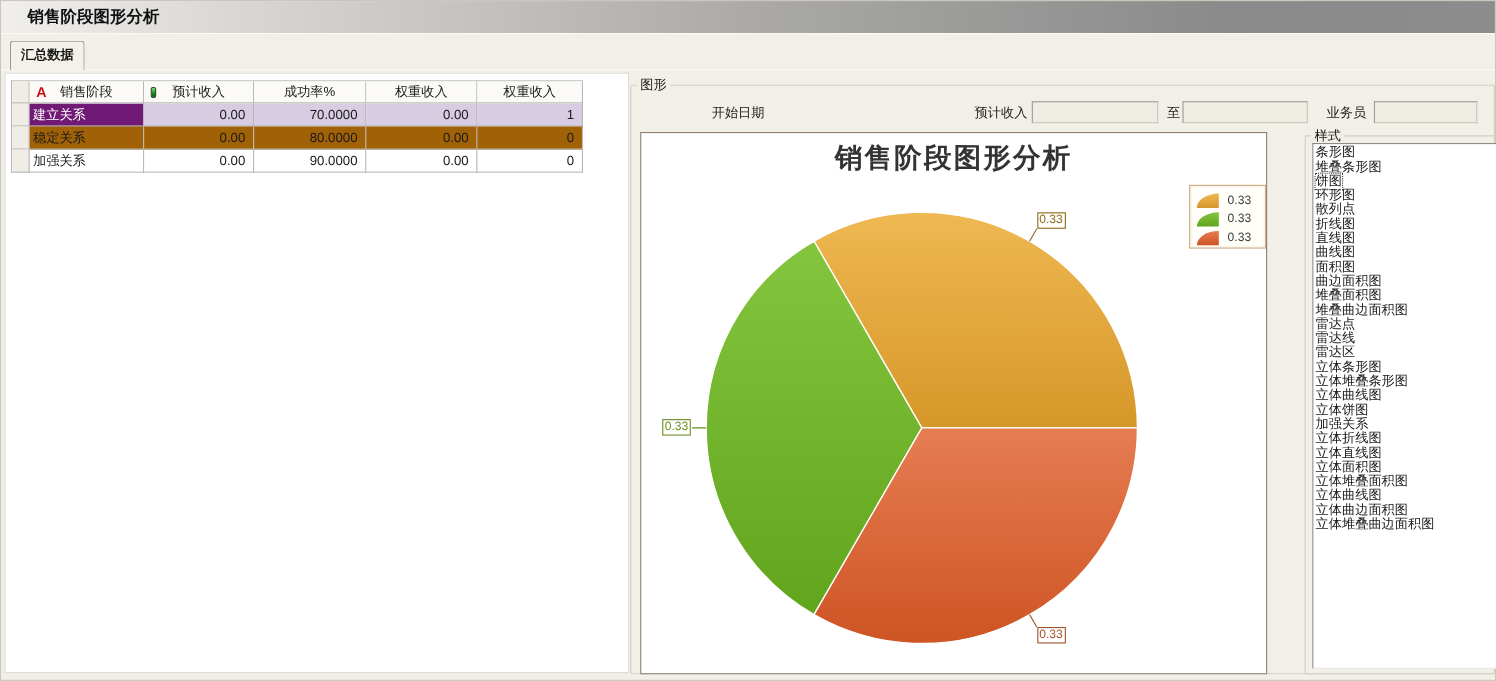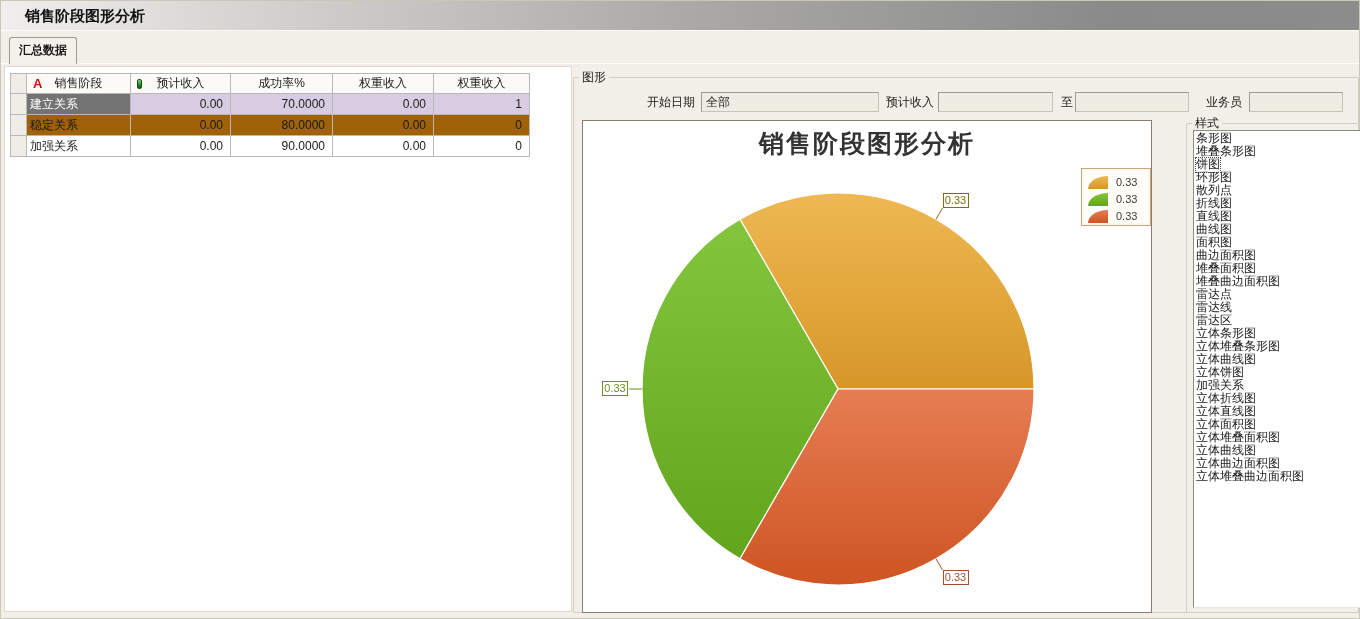--- a/index.html
+++ b/index.html
@@ -48,21 +48,21 @@
   .c0 { width:16px; background:#EFEDE6; }
   .c1 { width:104px; }
   .c2 { width:100px; }
   .c3 { width:102px; }
   .c4 { width:101px; }
   .c5 { width:96px; }
   .td.txt { padding-left:3px; text-align:left; }
   .td.num { padding-right:7px; text-align:right; }
   .row-sel .td { background:#D7CCE2; }
   .row-sel .td.c0 { background:#EFEDE6; }
-  .row-sel .td.c1 { background:#737373; color:#fff; }
+  .row-sel .td.c1 { background:#701a75; color:#fff; }
   .row-alt .td { background:#a16207; }
   .row-alt .td.c0, .row-plain .td.c0 { background:#EFEDE6; }
   .hicon-a {
     position:absolute; left:6px; top:0; color:#CC1111; font-weight:bold; font-size:13px; line-height:19px;
   }
   .hicon-pill {
     position:absolute; left:6px; top:5px; width:5px; height:10px; border-radius:2px;
     background:linear-gradient(to bottom,#7BDF7B,#1D8A1D 60%,#0E5A0E); border:1px solid #214A21;
   }
 
@@ -178,21 +178,20 @@
           <div class="td c4 num">0.00</div>
           <div class="td c5 num">0</div>
         </div>
       </div>
     </div>
 
     <div class="group graph-group">
       <span class="group-label">图形</span>
 
       <span class="flabel" style="left:73px">开始日期</span>
-      <input class="finput" style="left: 127px; width: 178px;" value="全部">
       <span class="flabel" style="left:312px">预计收入</span>
       <input class="finput" style="left: 364px; width: 115px;" value="">
       <span class="flabel" style="left:487px">至</span>
       <input class="finput" style="left: 501px; width: 114px;" value="">
       <span class="flabel" style="left:632px">业务员</span>
       <input class="finput" style="left: 675px; width: 94px;" value="">
 
       <div class="chart-area">
         <div class="chart-title">销售阶段图形分析</div>
         <svg id="pie-svg" width="568" height="491">

